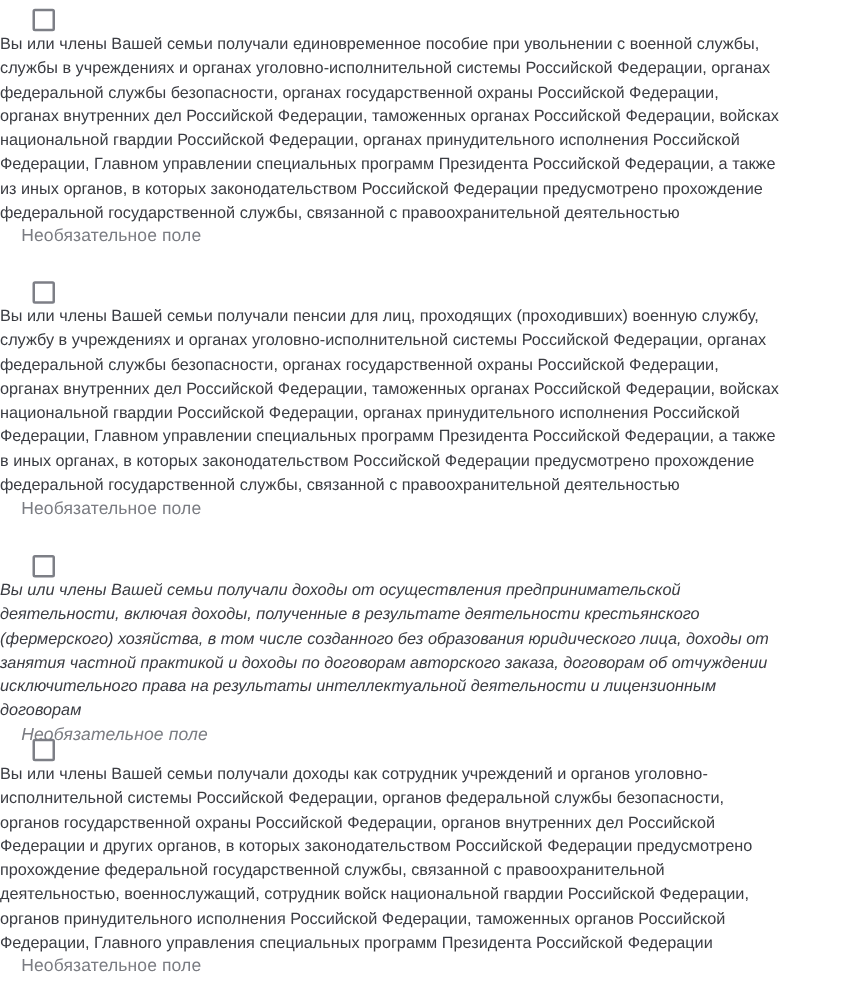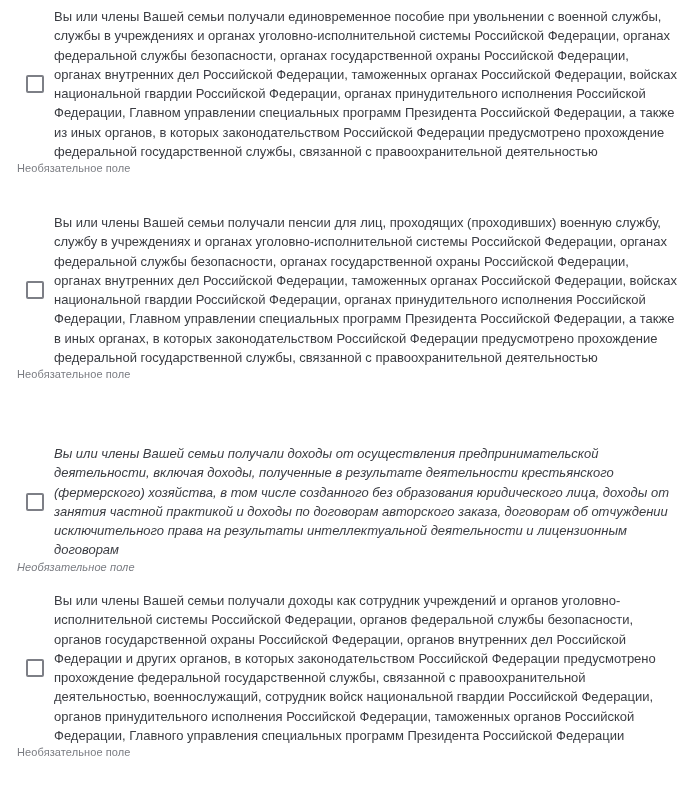--- a/index.html
+++ b/index.html
@@ -1,25 +1,25 @@
 <!DOCTYPE html>
 <html><head>
 <meta charset="utf-8">
 <style>
   html, body { margin: 0; padding: 0; background: #ffffff; }
   body { width: 690px; height: 799px; overflow: hidden; position: relative;
          font-family: "Liberation Sans", "DejaVu Sans", sans-serif; }
   .field { position: absolute; left: 0; width: 690px; }
-  .row { display: flex; align-items: center; }
+  .row { display: flex; align-items: flex-start; flex-direction: column; }
   .cb { width: 14px; height: 14px; border: 2px solid #7d7f86; border-radius: 2px;
         margin-left: 26px; margin-right: 10px; flex: 0 0 auto; background: #fff; cursor: pointer; }
   .label { font-size: 13px; line-height: 19.3px; color: #3a3c42; width: 625px; }
-  .hint { font-size: 11px; color: #7a7c82; margin-left: 17px; margin-top: 1px; letter-spacing: 0.1px; }
+  .hint { font-size: 14px; color: #7a7c82; margin-left: 17px; margin-top: 1px; letter-spacing: 0.1px; }
   #f1 { top: 7px; }
-  #f2 { top: 213px; }
+  #f2 { top: 225px; }
   #f3 { top: 444px; font-style: italic; }
   #f4 { top: 591px; }
 </style>
 </head>
 <body>
 
 <div class="field" id="f1">
   <div class="row">
     <div class="cb"></div>
     <div class="label">Вы или члены Вашей семьи получали единовременное пособие при увольнении с военной службы, службы в учреждениях и органах уголовно-исполнительной системы Российской Федерации, органах федеральной службы безопасности, органах государственной охраны Российской Федерации, органах внутренних дел Российской Федерации, таможенных органах Российской Федерации, войсках национальной гвардии Российской Федерации, органах принудительного исполнения Российской Федерации, Главном управлении специальных программ Президента Российской Федерации, а также из иных органов, в которых законодательством Российской Федерации предусмотрено прохождение федеральной государственной службы, связанной с правоохранительной деятельностью</div>

